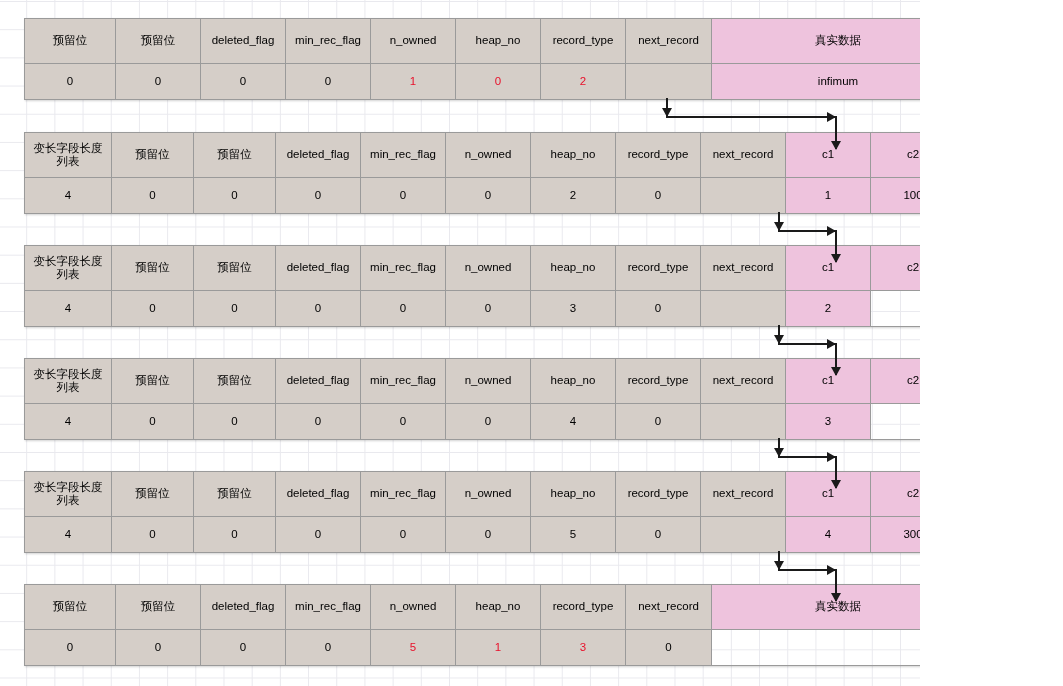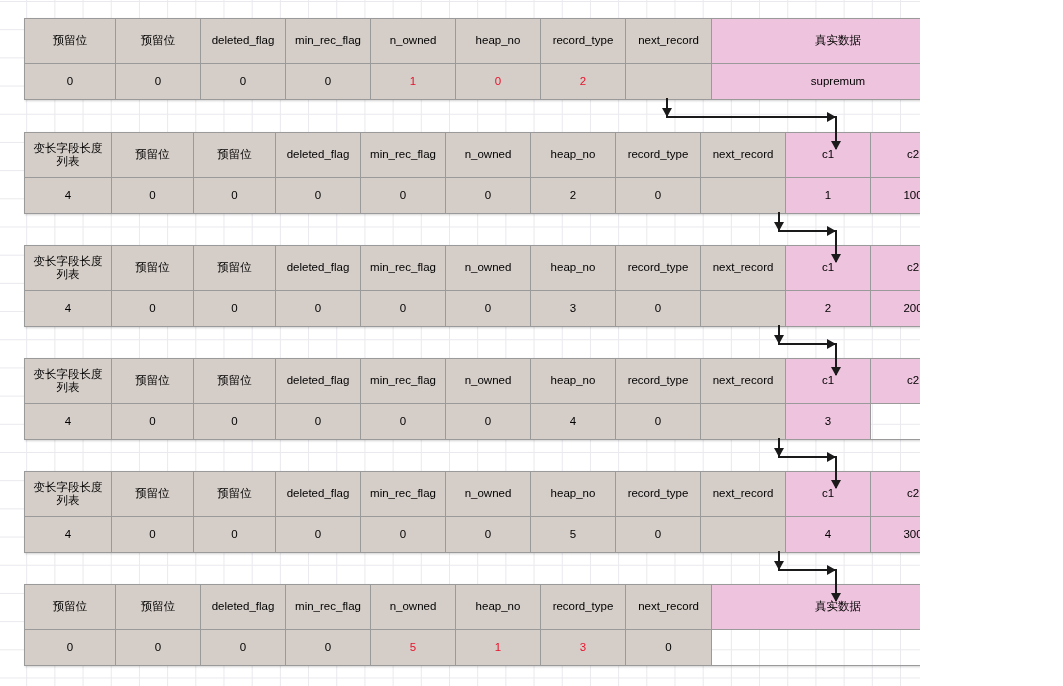--- a/index.html
+++ b/index.html
@@ -110,21 +110,21 @@
       <div class="col" style="width: 85px;">
         <div class="hdr" style="height: 45px;">record_type</div>
         <div class="val red" style="height: 35px;">2</div>
       </div>
       <div class="col" style="width: 86px;">
         <div class="hdr" style="height: 45px;">next_record</div>
         <div class="val" style="height: 35px;"></div>
       </div>
       <div class="col data" style="width: 252px;">
         <div class="hdr" style="height: 45px;">真实数据</div>
-        <div class="val" style="height: 35px;">supremum</div>
+        <div class="val" style="height: 35px;">infimum</div>
       </div>
     </div>
     <div class="rec" style="left: 24px; top: 132px;">
       <div class="col" style="width: 87px;">
         <div class="hdr" style="height: 45px;">变长字段长度
 列表</div>
         <div class="val" style="height: 35px;">4</div>
       </div>
       <div class="col" style="width: 82px;">
         <div class="hdr" style="height: 45px;">预留位</div>
@@ -207,21 +207,20 @@
       <div class="col" style="width: 85px;">
         <div class="hdr" style="height: 45px;">next_record</div>
         <div class="val" style="height: 35px;"></div>
       </div>
       <div class="col data" style="width: 85px;">
         <div class="hdr" style="height: 45px;">c1</div>
         <div class="val" style="height: 35px;">2</div>
       </div>
       <div class="col data" style="width: 85px;">
         <div class="hdr" style="height: 45px;">c2</div>
-        <div class="val" style="height: 35px;">200</div>
       </div>
       <div class="col data" style="width: 88px;">
         <div class="hdr" style="height: 45px;">c3</div>
       </div>
     </div>
     <div class="rec" style="left: 24px; top: 358px;">
       <div class="col" style="width: 87px;">
         <div class="hdr" style="height: 45px;">变长字段长度
 列表</div>
         <div class="val" style="height: 35px;">4</div>

